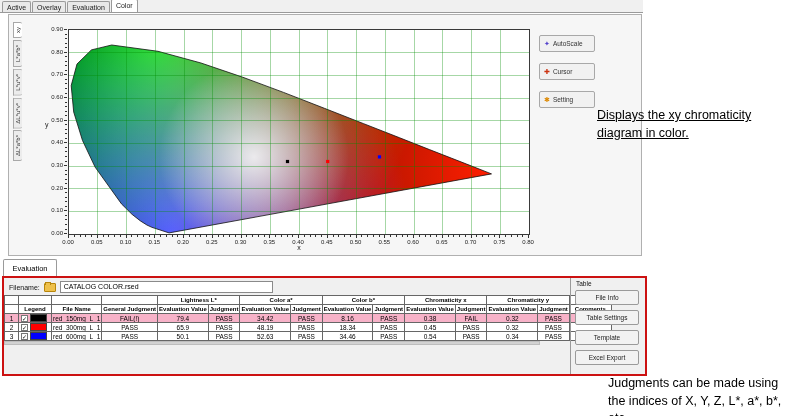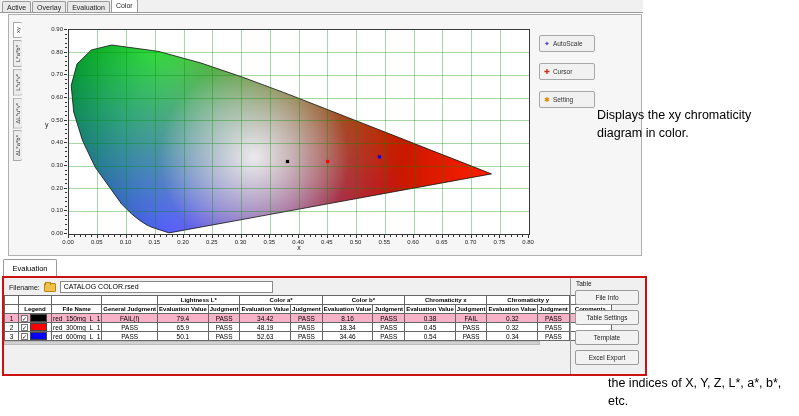--- a/index.html
+++ b/index.html
@@ -20,21 +20,21 @@
   .plot-wrap svg{display:block;}
   .tick{position:absolute;background:#333;}
   .tick-label{position:absolute;font-size:6px;color:#222;}
   .axis-title-x{position:absolute;left:284px;top:229px;width:12px;text-align:center;font-size:7px;color:#222;}
   .axis-title-y{position:absolute;left:36px;top:106px;font-size:7px;color:#222;}
   .chart-btns{position:absolute;left:530px;top:20px;display:flex;flex-direction:column;gap:11px;}
   .cbtn{width:56px;height:17px;background:#f1f1f1;border:1px solid #a8a8a8;border-radius:2px;display:flex;align-items:center;gap:3px;padding-left:4px;box-sizing:border-box;font-size:6.5px;color:#333;}
   .cbtn .ic{font-size:7px;line-height:7px;}
 
   
-  .annot-right{position:absolute;left:597px;top:106px;width:202px;font-size:12.5px;line-height:1.45;color:#000;}
+  .annot-right{position:absolute;left:597px;top:106px;width:202px;font-size:12.5px;line-height:1.45;color:#000;text-decoration:underline;}
   .annot-bottom{position:absolute;left:608px;top:375px;font-size:12.5px;line-height:1.4;color:#000;}
 
   
   .eval-tab{position:absolute;left:3px;top:259px;width:54px;height:17px;background:#fff;border:1px solid #9a9a9a;border-bottom:none;border-radius:2px 2px 0 0;font-size:7.5px;text-align:center;line-height:17px;box-sizing:border-box;}
   .red-panel{position:absolute;left:2px;top:276px;width:641px;height:96px;border:2px solid #cc1111;background:#f0f0f0;}
   .filename-row{position:absolute;left:5px;top:3px;height:12px;display:flex;align-items:center;gap:4px;}
   .fn-label{font-size:7px;color:#111;}
   .folder{width:10px;height:7px;background:#eec04a;border:1px solid #b8860b;border-radius:1px;position:relative;display:inline-block;}
   .folder::before{content:"";position:absolute;left:0;top:-2px;width:4px;height:2px;background:#eec04a;border:1px solid #b8860b;border-bottom:none;}
   .fn-field{display:inline-block;width:208px;height:10px;background:#fff;border:1px solid #8a8a8a;font-size:7px;line-height:10px;padding-left:3px;}
@@ -438,16 +438,17 @@
     <div class="side-title">Table</div>
     <div class="side-btns">
         <div class="sbtn">File Info</div>
         <div class="sbtn">Table Settings</div>
         <div class="sbtn">Template</div>
         <div class="sbtn">Excel Export</div>
       </div>
   </div>
 
   <div class="annot-bottom">
+    <div>Judgments can be made using</div>
     <div>the indices of X, Y, Z, L*, a*, b*, etc.</div>
   </div>
 
 </div>
 
 </body></html>

